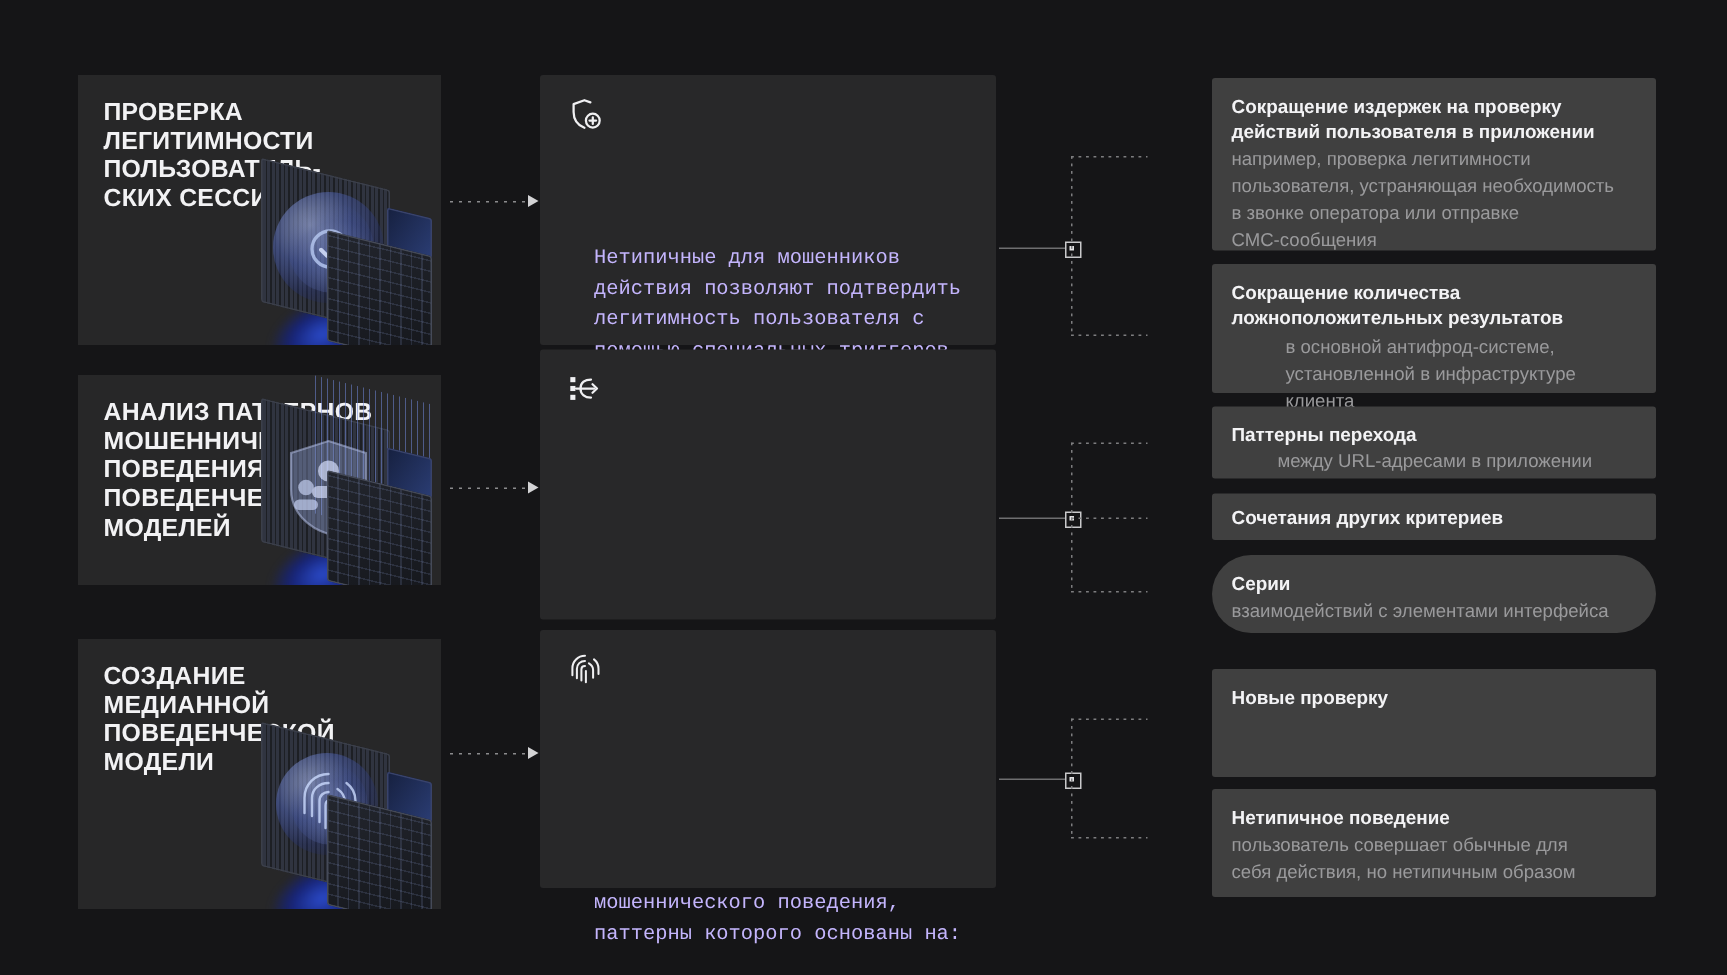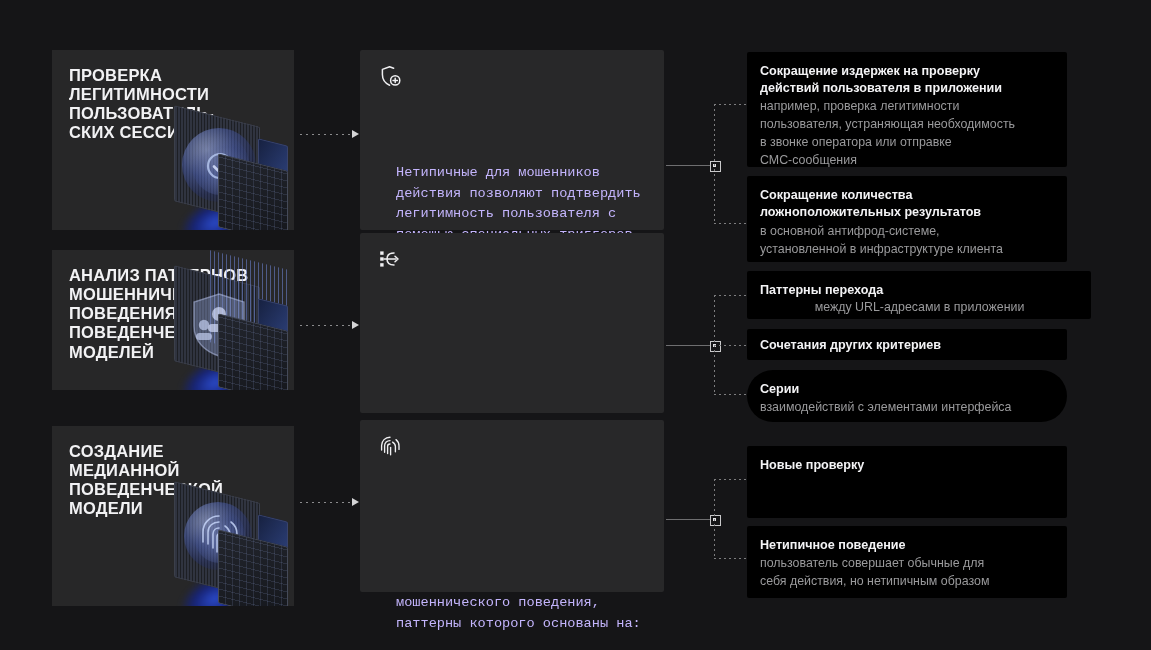--- a/index.html
+++ b/index.html
@@ -85,22 +85,22 @@
     background:#282829;border-radius:2px;
   }
   .mid-card .m-icon{position:absolute;left:18px;top:14px;width:24px;height:24px;}
   .mid-card .m-text{
     position:absolute;left:36px;right:18px;
     font-size:13.6px;line-height:1.52;color:#c4b5fd;white-space:pre-line;font-family:Liberation Mono, monospace;
   }
 
   
   .r-card{
-    position:absolute;left:747px;width:320px;
-    background:#000000;border-radius:2px;
+    position:absolute;left:808px;width:296px;
+    background:#404040;border-radius:2px;
   }
   .r-card .r-h{
     position:absolute;left:13px;right:12px;top:11px;
     font-size:12.6px;font-weight:700;line-height:1.36;color:#f3f3f5;white-space:pre-line;
   }
   .r-card .r-b{
     position:absolute;left:13px;right:12px;
     font-size:12.4px;line-height:1.45;color:#9a9a9c;white-space:pre-line;
   }
 
@@ -187,21 +187,21 @@
 действий пользователя в приложении</div>
     <div class="r-b" style="top:46px;">например, проверка легитимности
 пользователя, устраняющая необходимость
 в звонке оператора или отправке
 СМС-сообщения</div>
   </div>
 
   <div class="r-card" style="top:176px;height:86px;">
     <div class="r-h">Сокращение количества
 ложноположительных результатов</div>
-    <div class="r-b" style="top:47px;">в основной антифрод-системе,
+    <div class="r-b" style="top:47px;margin-left:36px;">в основной антифрод-системе,
 установленной в инфраструктуре клиента</div>
   </div>
 
   <div class="left-card" style="top:250px;height:140px;">
     <div class="title">АНАЛИЗ ПАТТЕРНОВ
 МОШЕННИЧЕСКОГО
 ПОВЕДЕНИЯ И
 ПОВЕДЕНЧЕСКИХ
 МОДЕЛЕЙ</div>
     <div class="illus">
@@ -241,21 +241,21 @@
     <div class="dots"></div>
       <div class="arrow"></div>
   </div>
   <div class="hub-line" style="left:666px;top:345px;width:46px;"></div>
   <div class="hub-node" style="left:710px;top:341px;"></div>
   <div class="dot-v" style="left:714px;top:295px;height:99px;"></div>
   <div class="dot-h" style="left:714px;top:295px;width:51px;"></div>
   <div class="dot-h" style="left:714px;top:345px;width:51px;"></div>
   <div class="dot-h" style="left:714px;top:394px;width:51px;"></div>
 
-  <div class="r-card" style="top:271px;height:48px;padding-left:24px;">
+  <div class="r-card" style="top:271px;height:48px;">
     <div class="r-h">Паттерны перехода</div>
     <div class="r-b" style="top:28px;text-align:center;">между URL-адресами в приложении</div>
   </div>
 
   <div class="r-card" style="top:329px;height:31px;">
     <div class="r-h" style="top:8px;">Сочетания других критериев</div>
   </div>
 
   <div class="r-card" style="top:370px;height:52px;border-radius:26px;">
     <div class="r-h">Серии</div>

